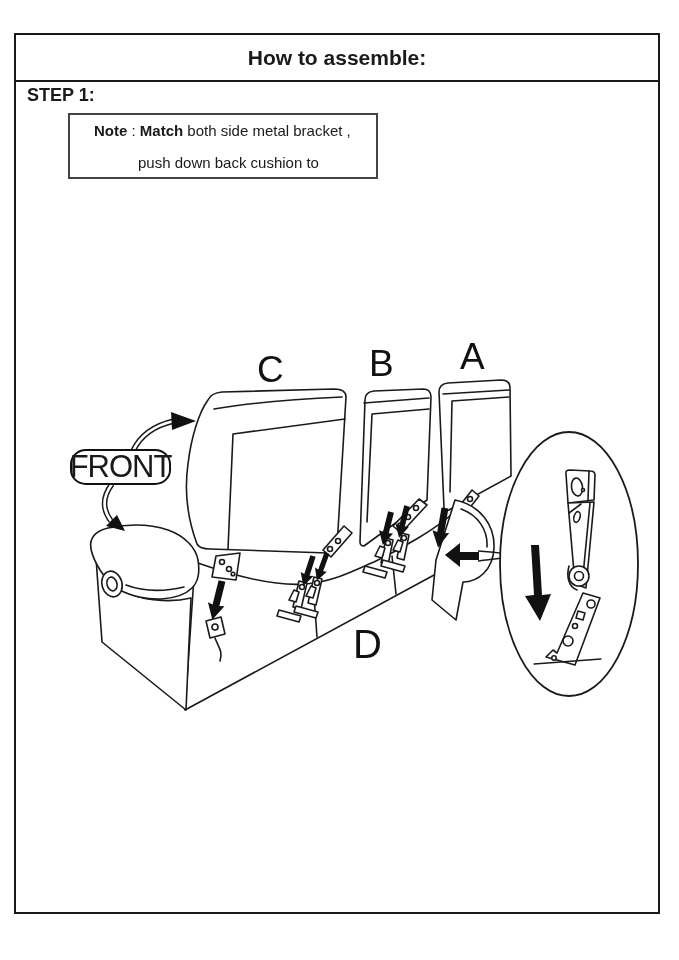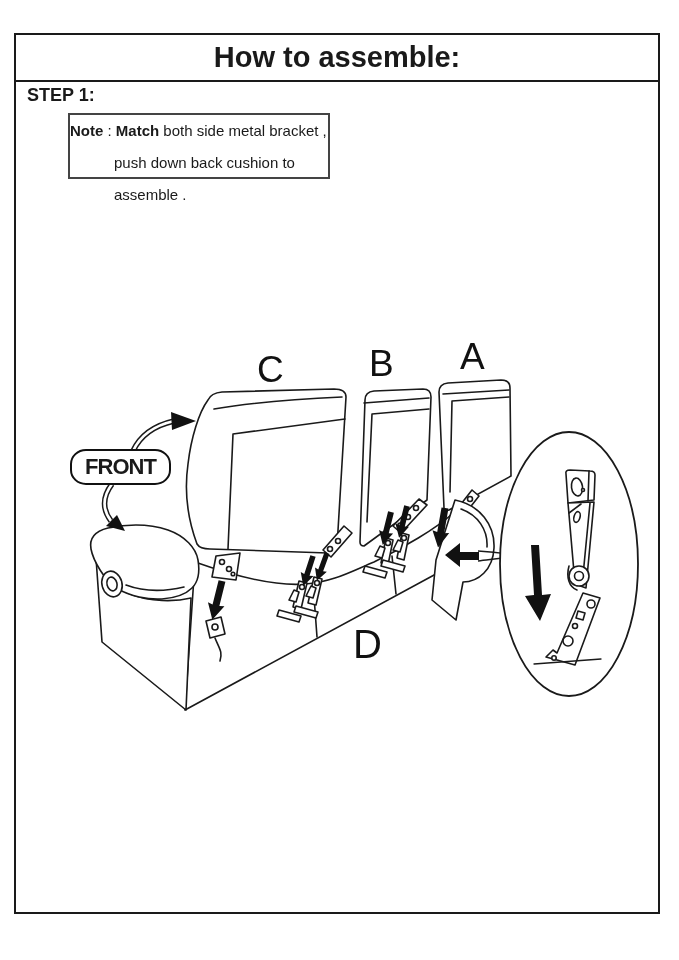--- a/index.html
+++ b/index.html
@@ -1,41 +1,40 @@
 <!DOCTYPE html>
 <html><head>
 <meta charset="utf-8">
 <style>
   html,body{margin:0;padding:0;background:#fff;}
   body{width:679px;height:960px;position:relative;font-family:"Liberation Sans","DejaVu Sans",sans-serif;color:#1a1a1a;}
   .page{position:absolute;left:14px;top:33px;width:642px;height:877px;border:2px solid #1a1a1a;background:#fff;}
   .title-bar{position:absolute;left:0;top:0;width:100%;height:45px;border-bottom:2px solid #1a1a1a;display:flex;align-items:center;justify-content:center;}
-  .title-bar .t{font-size:29px;font-weight:bold;letter-spacing:0px;}
+  .title-bar .t{font-size:21px;font-weight:bold;letter-spacing:0px;}
   .step{position:absolute;left:11px;top:50px;font-size:18px;font-weight:bold;}
-  .note-box{position:absolute;left:52px;top:78px;width:258px;height:52px;border:2px solid #444;padding:5px 0;font-size:15px;line-height:21px;}
+  .note-box{position:absolute;left:52px;top:78px;width:258px;height:52px;border:2px solid #444;padding:5px 24px;font-size:15px;line-height:21px;}
   .note-box .b{font-weight:bold;}
   .note-indent{margin-left:44px;margin-top:11px;}
   .lbl{position:absolute;font-size:37px;color:#111;}
   .lbl-d{font-size:40px;}
   .front-bubble{position:absolute;left:70px;top:449px;width:97px;height:32px;border:2.5px solid #111;border-radius:16px/15px;display:flex;align-items:center;justify-content:center;background:#fff;z-index:5;}
-  .front-bubble span{font-size:22px;font-weight:bold;letter-spacing:-1px;}
+  .front-bubble span{font-size:31px;font-weight:normal;letter-spacing:-1px;}
   svg.illus{position:absolute;left:0;top:0;z-index:2;}
 </style>
 </head>
 <body>
 
 <div class="page">
   <div class="title-bar">
     <div class="t">How to assemble:</div>
   </div>
   <div class="step">STEP 1:</div>
   <div class="note-box">
     <div><span class="b">Note</span><span> : </span><span class="b">Match</span><span> both side metal bracket ,</span></div>
     <div class="note-indent">push down back cushion to</div>
-    <div class="note-indent">assemble .</div>
   </div>
 </div>
 
 <svg class="illus" width="679" height="960" viewBox="0 0 679 960">
   <defs>
     <symbol id="arrowDown" overflow="visible">
       <polygon points="-3.5,0 3.5,0 3.5,25 8.5,24 0,40 -8.5,24 -3.5,25"></polygon>
     </symbol>
   </defs>
 

